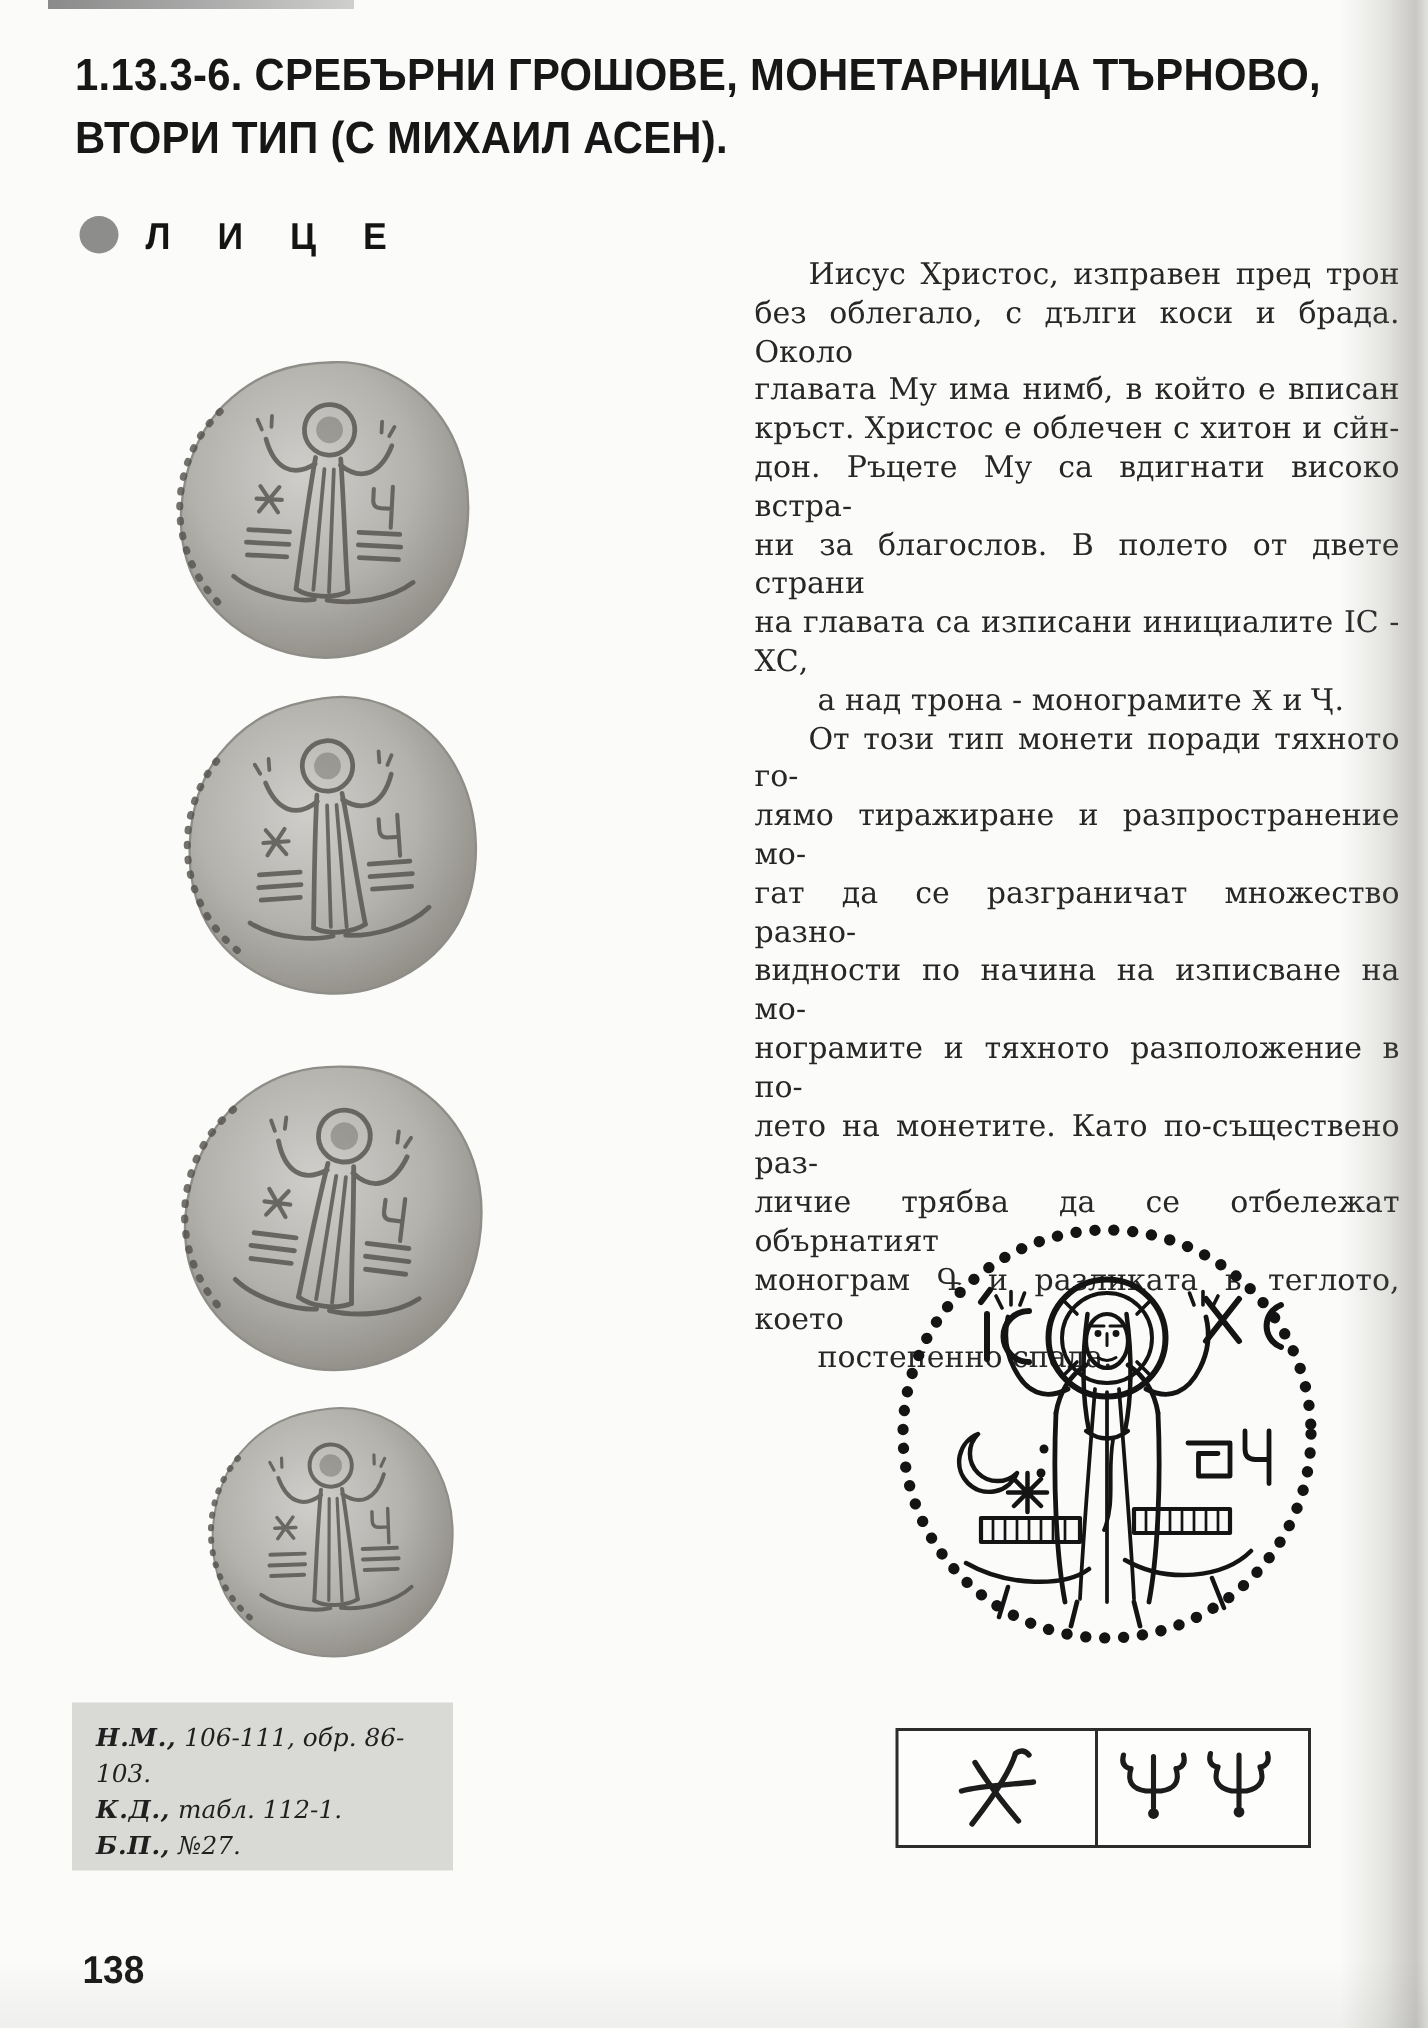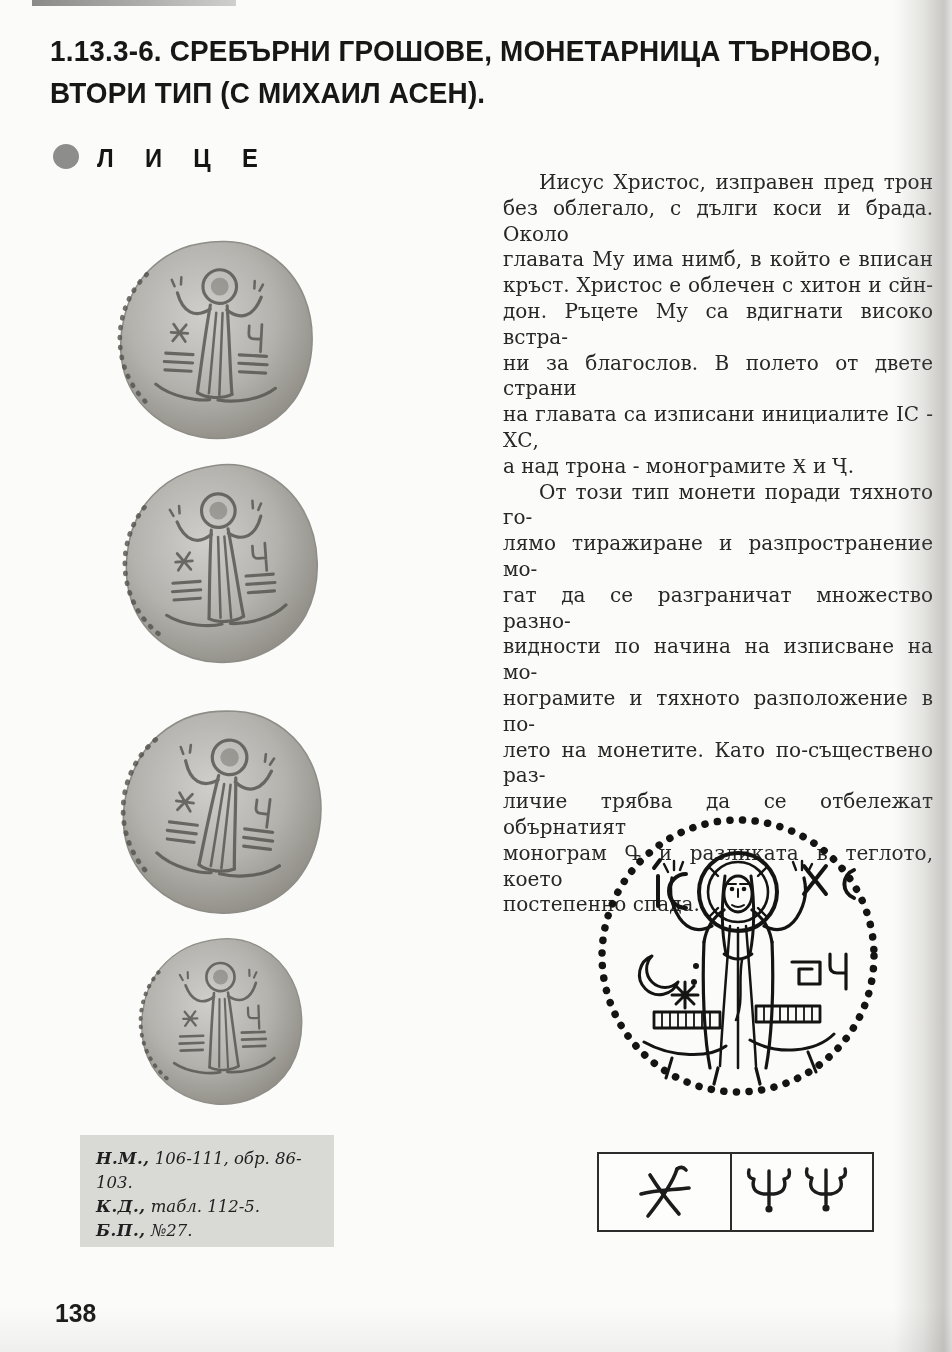--- a/index.html
+++ b/index.html
@@ -24,37 +24,37 @@
 
   
   .sect{position:absolute;left:53px;top:144px;display:flex;align-items:flex-start;}
   .bullet{width:26px;height:25px;border-radius:50%;background:#8d8d8b;margin-right:18px;}
   .sect-label{font-family:"Liberation Sans",sans-serif;font-weight:700;font-size:25px;
     letter-spacing:13px;color:#141414;transform:scaleX(.95);transform-origin:0 50%;}
 
   
   .textcol{position:absolute;left:503px;top:170px;width:430px;}
   .line{font-size:20px;line-height:25.8px;text-align:justify;text-align-last:justify;color:#272727;}
-  .line.last{text-align-last:left;}
+  .line.last{text-align-last:left;margin-left:42px;}
   .line.indent{text-indent:36px;}
 
   
   .coin{position:absolute;}
 
   
   .drawing{position:absolute;left:592px;top:806px;}
 
   
   .monotable{position:absolute;left:597px;top:1152px;display:flex;background:#fdfdfc;}
   .monocell{width:131px;height:76px;border:2px solid #2c2c2c;display:flex;align-items:center;justify-content:center;}
   .monocell+.monocell{width:140px;border-left:none;}
 
   
   .refs{position:absolute;left:48px;top:1135px;width:254px;height:112px;background:#d9d9d6;
-    box-sizing:border-box;padding:12px 0 0 16px;margin-left:32px;}
+    box-sizing:border-box;padding:12px 0 0 16px;}
   .ref-line{font-size:16.5px;line-height:24px;font-style:italic;color:#1f1f1f;}
   .ref-line b{font-style:italic;font-weight:700;letter-spacing:.5px;}
 
   
   .pagenum{position:absolute;left:55px;top:1298px;font-family:"Liberation Sans",sans-serif;
     font-weight:700;font-size:26px;color:#1c1c1c;transform:scaleX(.95);transform-origin:0 0;}
 </style>
 </head>
 <body>
 
@@ -215,21 +215,21 @@
     </div>
   </div>
 
   <div class="refs">
     <div class="ref-line">
       <b>Н.М.,</b>
       <span>106-111, обр. 86-103.</span>
     </div>
     <div class="ref-line">
       <b>К.Д.,</b>
-      <span>табл. 112-5.</span>
+      <span>табл. 112-1.</span>
     </div>
     <div class="ref-line">
       <b>Б.П.,</b>
       <span>№27.</span>
     </div>
   </div>
 
   <div class="pagenum">138</div>
 
   <div class="edge-right"></div>

